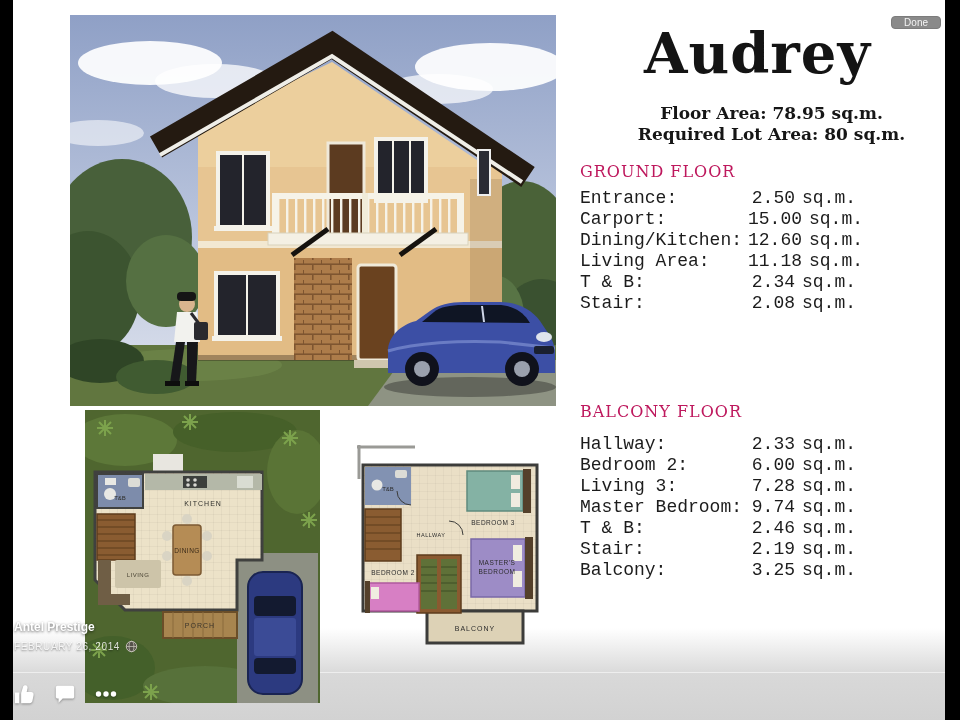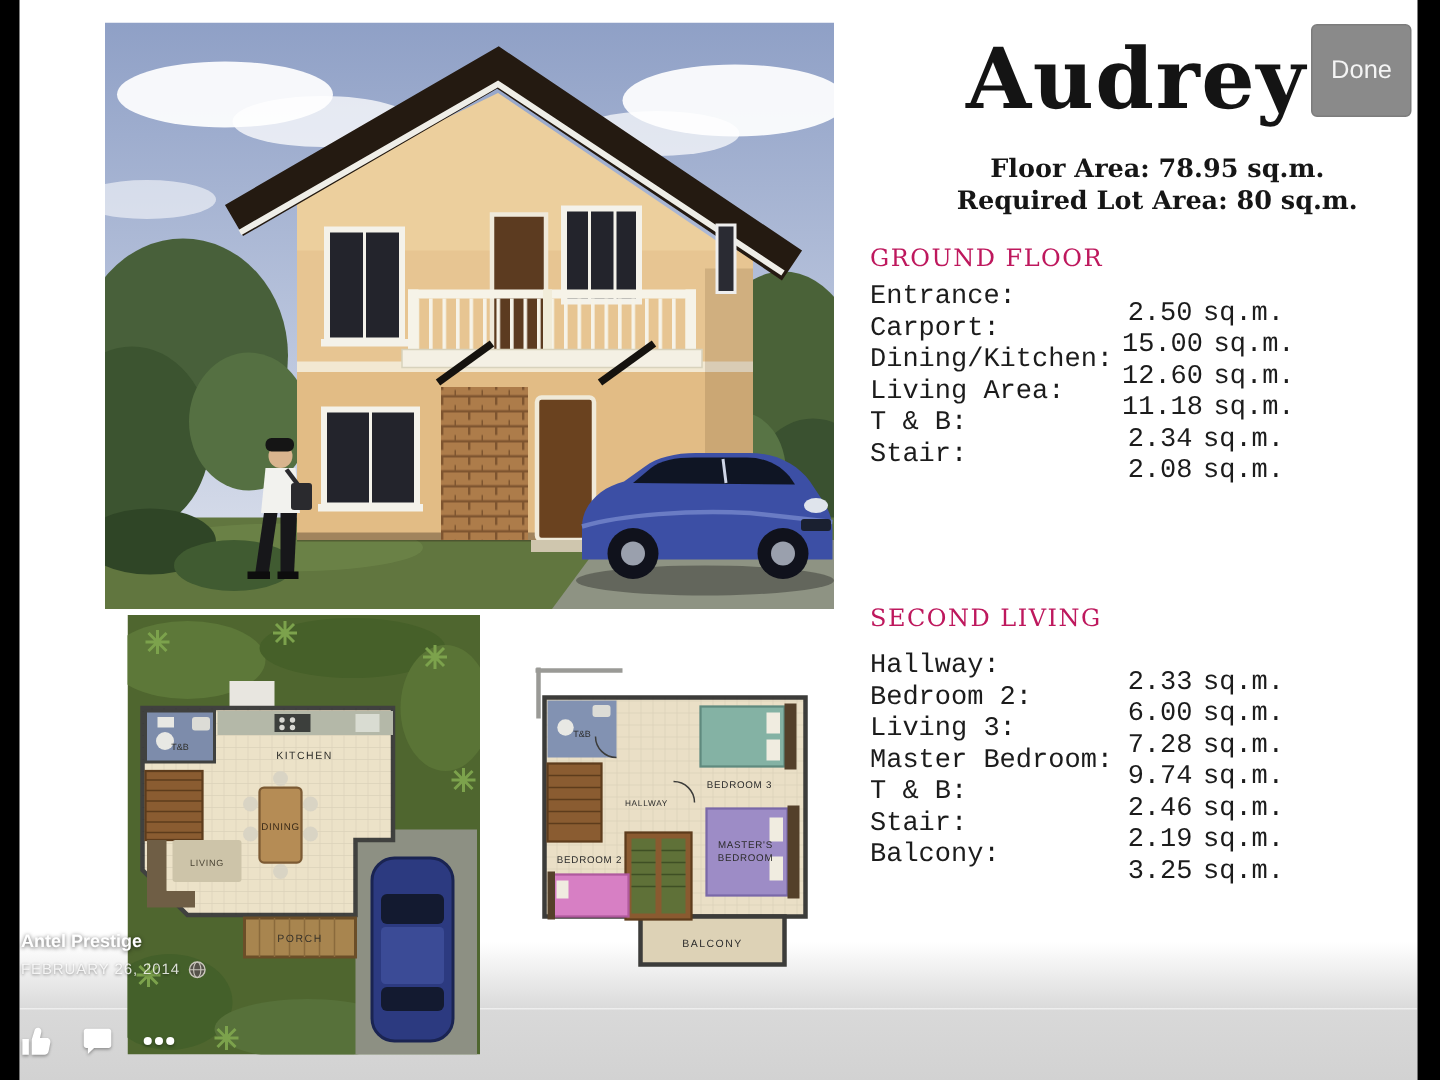--- a/index.html
+++ b/index.html
@@ -29,26 +29,26 @@
   .sec-heading{position:absolute;left:580px;z-index:10;font-family:"DejaVu Serif",serif;
     font-size:16px;color:#be185d;letter-spacing:1px;}
   #gf-heading{top:162px;}
   #sf-heading{top:402px;}
   .spec-table{position:absolute;left:580px;width:305px;z-index:10;}
   #gf-table{top:188px;}
   #sf-table{top:434px;}
   .trow{position:relative;height:21px;font-family:Liberation Mono, monospace;font-size:18px;line-height:21px;color:#1c1c1c;}
   .tl{position:absolute;left:0;white-space:nowrap;}
   .tv{position:absolute;left:168px;white-space:nowrap;}
-  .tn{display:inline-block;min-width:47px;text-align:right;margin-top:11px;}
+  .tn{display:inline-block;min-width:47px;text-align:right;}
   .tu{margin-left:7px;}
 
   
   .done{position:absolute;top:16px;right:19px;z-index:60;background:#8a8a8a;color:#f4f4f4;
-    border:1px solid #7c7c7c;border-radius:4px;padding:20px 12px;font-size:17px;
+    border:1px solid #7c7c7c;border-radius:4px;padding:0 12px;font-size:10px;
     font-family:"Liberation Sans",sans-serif;cursor:pointer;}
   .author{position:absolute;left:14px;top:620px;z-index:40;color:#fff;font-weight:bold;font-size:12px;
     text-shadow:0 1px 3px rgba(0,0,0,.65);}
   .date-row{position:absolute;left:14px;top:640px;z-index:40;display:flex;align-items:center;gap:5px;
     color:rgba(255,255,255,.82);font-size:10px;letter-spacing:.6px;text-shadow:0 1px 2px rgba(0,0,0,.45);}
   .actions{position:absolute;left:12px;top:682px;z-index:40;display:flex;align-items:center;gap:17px;}
   .act{width:24px;height:24px;display:flex;align-items:center;justify-content:center;cursor:pointer;
     filter:drop-shadow(0 1px 1px rgba(0,0,0,.35));}
 </style>
 </head>
@@ -327,21 +327,21 @@
     <div class="trow">
       <span class="tl">T &amp; B:</span>
       <span class="tv"><span class="tn">2.34</span><span class="tu">sq.m.</span></span>
     </div>
     <div class="trow">
       <span class="tl">Stair:</span>
       <span class="tv"><span class="tn">2.08</span><span class="tu">sq.m.</span></span>
     </div>
   </div>
 
-  <div class="sec-heading" id="sf-heading">SECOND LIVING</div>
+  <div class="sec-heading" id="sf-heading">BALCONY FLOOR</div>
   <div class="spec-table" id="sf-table">
     <div class="trow">
       <span class="tl">Hallway:</span>
       <span class="tv"><span class="tn">2.33</span><span class="tu">sq.m.</span></span>
     </div>
     <div class="trow">
       <span class="tl">Bedroom 2:</span>
       <span class="tv"><span class="tn">6.00</span><span class="tu">sq.m.</span></span>
     </div>
     <div class="trow">

